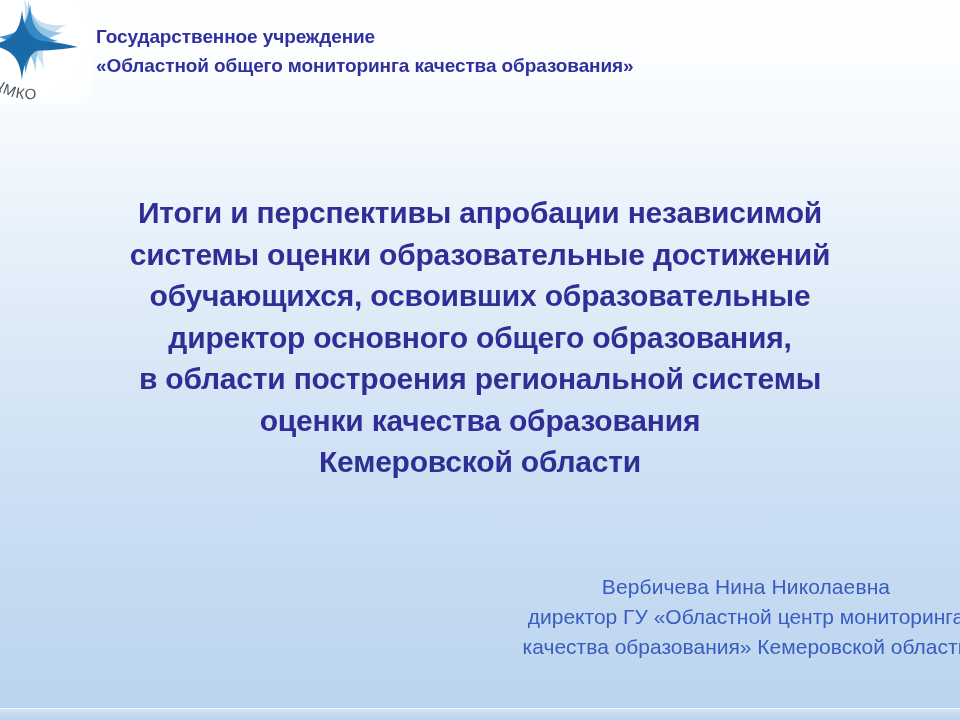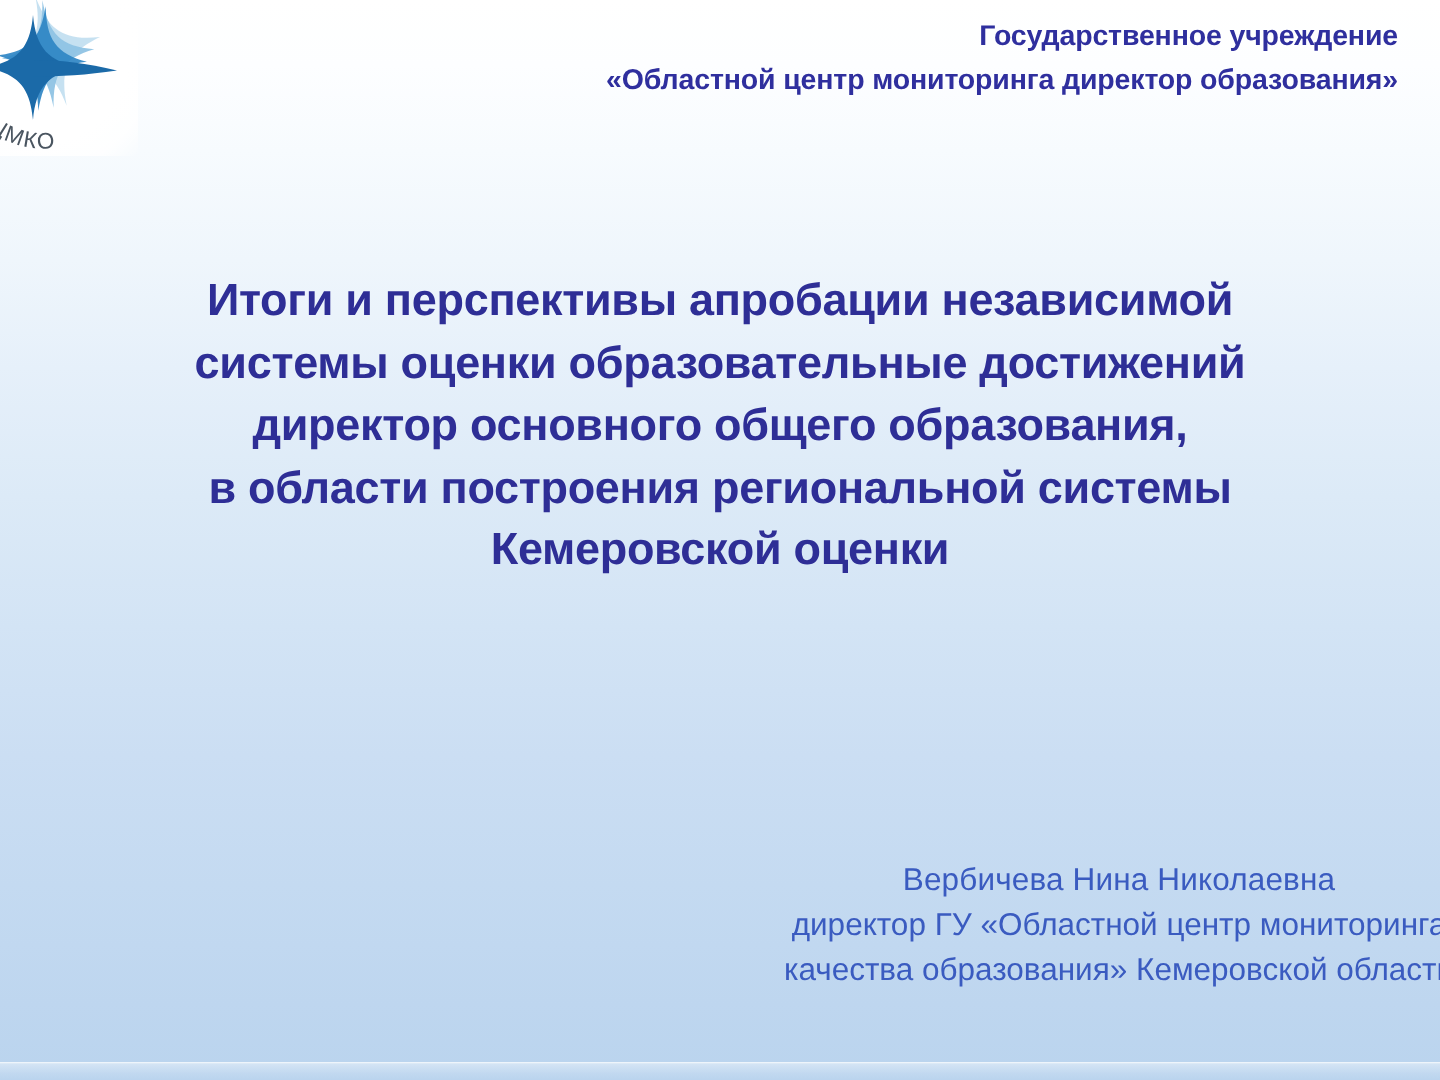--- a/index.html
+++ b/index.html
@@ -72,38 +72,38 @@
     left: -18px;
     top: -10px;
     width: 120px;
     height: 122px;
   }
 
   
   #header {
     position: absolute;
     left: 96px;
-    top: 10px;
+    top: 22px;
     width: 836px;
-    text-align: right;
+    text-align: left;
   }
   #header .hline {
     color: #2f2f9e;
     font-weight: bold;
     font-size: 19px;
     line-height: 29px;
     letter-spacing: -0.1px;
     white-space: nowrap;
   }
 
   
   #title-block {
     position: absolute;
     left: 0;
-    top: 180px;
+    top: 192px;
     width: 960px;
     text-align: center;
   }
   #title-block .tline {
     color: #2e2e96;
     font-weight: bold;
     font-size: 30px;
     line-height: 41.5px;
     letter-spacing: -0.2px;
     white-space: nowrap;
@@ -148,29 +148,31 @@
     <defs>
       <path id="acr-arc" d="M -2 84 A 62 62 0 0 0 86 96" fill="none"></path>
     </defs>
     <text font-family="&quot;Liberation Sans&quot;, sans-serif" font-size="15" fill="#4a5560" letter-spacing="1.2">
       <textPath href="#acr-arc" startOffset="4">ОЦМКО</textPath>
     </text>
   </svg>
 
   <div id="header">
     <div class="hline">Государственное учреждение</div>
-    <div class="hline">«Областной центр мониторинга директор образования»</div>
+    <div class="hline">«Областной общего мониторинга качества образования»</div>
   </div>
 
   <div id="title-block">
     <div class="tline">Итоги и перспективы апробации независимой</div>
     <div class="tline">системы оценки образовательные достижений</div>
+    <div class="tline">обучающихся, освоивших образовательные</div>
     <div class="tline">директор основного общего образования,</div>
     <div class="tline">в области построения региональной системы</div>
-    <div class="tline">Кемеровской оценки</div>
+    <div class="tline">оценки качества образования</div>
+    <div class="tline">Кемеровской области</div>
   </div>
 
   <div id="author-block">
     <div class="aline name">Вербичева Нина Николаевна</div>
     <div class="aline">директор ГУ «Областной центр мониторинга</div>
     <div class="aline">качества образования» Кемеровской области</div>
   </div>
 
   <div id="bottom-rule"></div>
   <div id="bottom-strip"></div>

